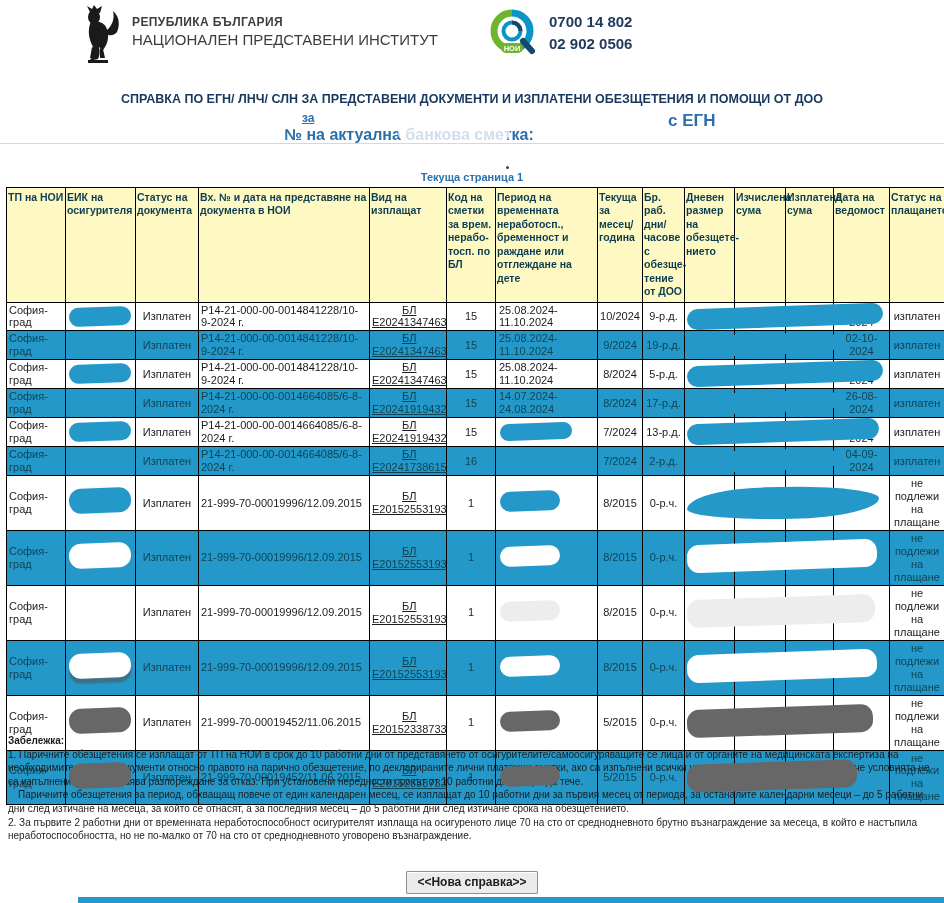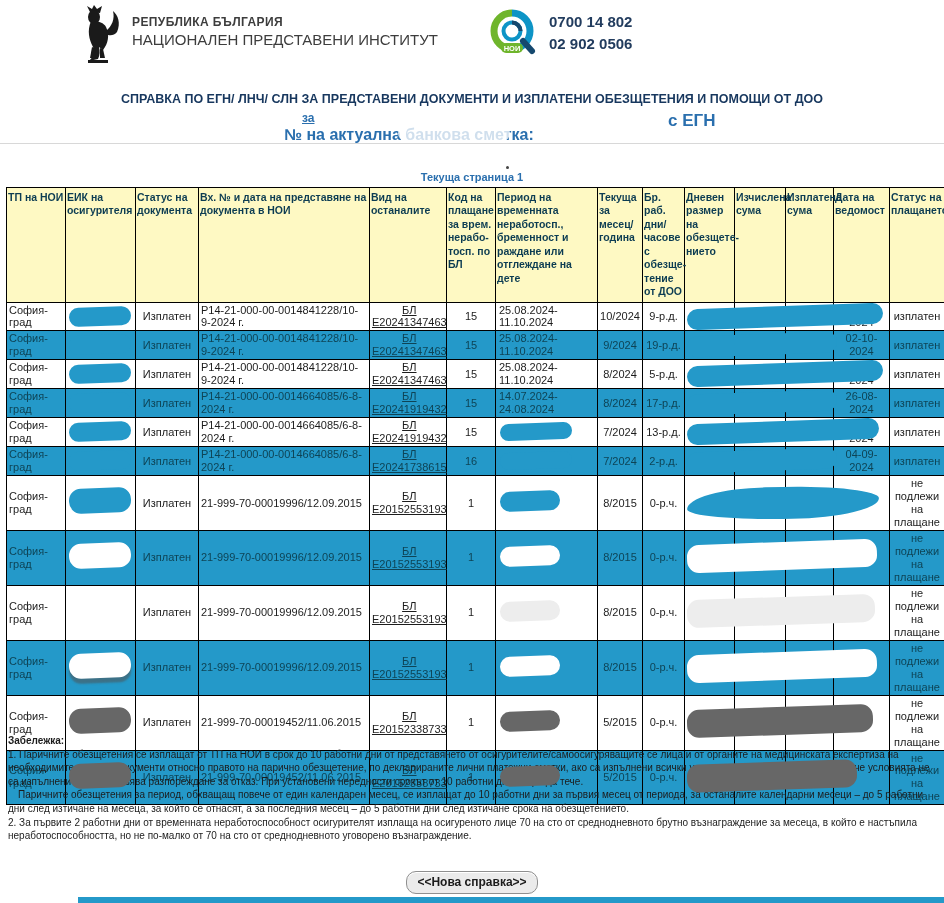--- a/index.html
+++ b/index.html
@@ -66,21 +66,21 @@
 
   
   .notes { position:absolute; top:734px; left:8px; width:930px; font-size:10px;
            color:#1c1c1c; line-height:1.36; }
   .notes-title { font-weight:bold; }
   .indent { text-indent:10px; }
 
   
   .btn-row { position:absolute; top:871px; left:0; width:944px; text-align:center; }
   .new-btn { font-family:"Liberation Sans", sans-serif; font-size:12px; font-weight:bold;
-             color:#1c1c1c; background:#ebebeb; border:1px solid #8f8f8f; border-radius:10px;
+             color:#1c1c1c; background:#ebebeb; border:1px solid #8f8f8f; border-radius:1px;
              padding:3px 10px 4px; box-shadow:inset 0 1px 0 #fff; cursor:pointer; }
   .bottom-bar { position:absolute; bottom:0; left:78px; right:0; height:6px; background:#2499c9; }
 </style>
 </head>
 <body>
 
 <div class="page">
 
   <div class="coat">
     <svg viewBox="0 0 44 58" width="44" height="58">
@@ -140,22 +140,22 @@
         <col style="width:48px">
       <col style="width:56px">
         <col style="width:55px">
     </colgroup>
     <thead>
         <tr>
           <th>ТП на НОИ</th>
           <th>ЕИК на осигурителя</th>
           <th>Статус на документа</th>
           <th>Вх. № и дата на представяне на документа в НОИ</th>
-          <th>Вид на останалите</th>
-          <th>Код на плащане за врем. нерабо-тосп. по БЛ</th>
+          <th>Вид на изплащат</th>
+          <th>Код на сметки за врем. нерабо-тосп. по БЛ</th>
           <th>Период на временната неработосп., бременност и раждане или отглеждане на дете</th>
           <th>Текуща за месец/ година</th>
           <th>Бр. раб. дни/ часове с обезще-тение от ДОО</th>
           <th>Дневен размер на обезщете-нието</th>
           <th>Изчислена сума</th>
           <th>Изплатена сума</th>
           <th>Дата на ведомост</th>
           <th>Статус на плащането</th>
         </tr>
       </thead>

